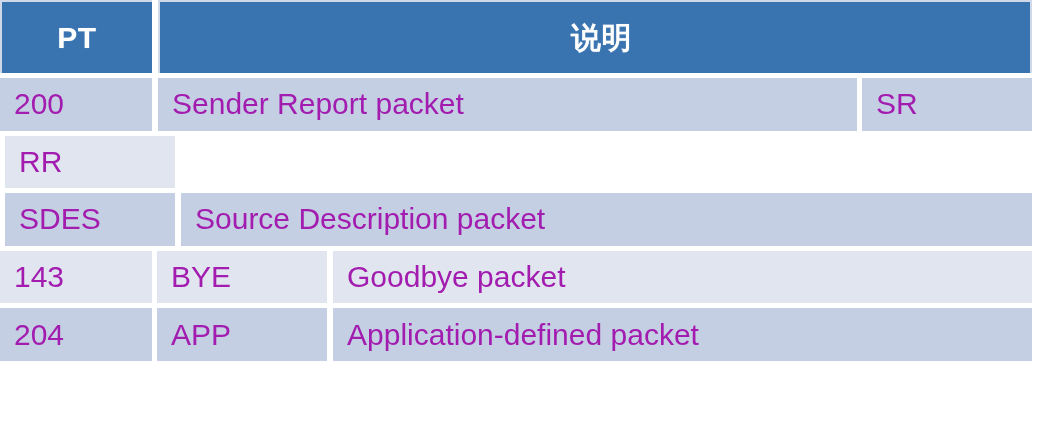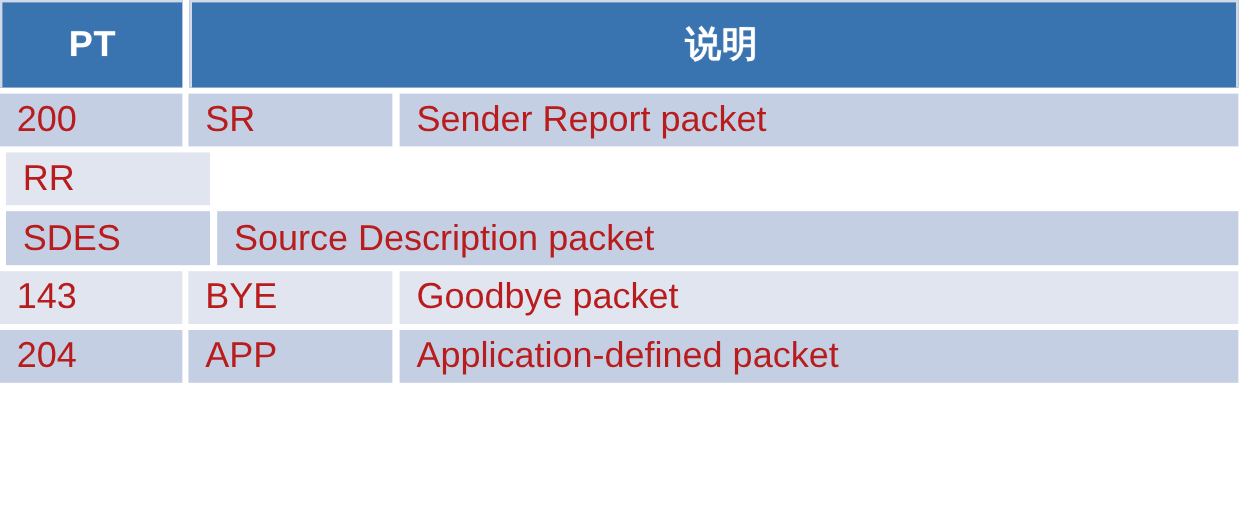--- a/index.html
+++ b/index.html
@@ -13,21 +13,21 @@
     height: 423px;
     overflow: hidden;
     font-family: "Liberation Sans", "DejaVu Sans", sans-serif;
   }
 
   .table-root {
     position: absolute;
     left: 0px;
     top: 0px;
     width: 1032px;
-    height: 319px;
+    height: 361px;
     box-sizing: border-box;
     display: flex;
     flex-direction: column;
   }
 
   
   .thead {
     display: flex;
     height: 73px;
     flex: 0 0 73px;
@@ -61,21 +61,21 @@
     display: flex;
     flex: 1 1 0;
     min-height: 0;
     margin-top: 5px;
   }
   .td {
     box-sizing: border-box;
     display: flex;
     align-items: center;
     font-size: 30px;
-    color: #b91c1c;
+    color: #a21caf;
     padding-left: 14px;
     overflow: hidden;
     white-space: nowrap;
   }
   .tr.odd .td  { background: #c5cfe3; }
   .tr.even .td { background: #e1e5ef; }
 
   
   .col-pt   { flex: 0 0 152px; }
   .col-abbr { flex: 0 0 170px; margin-left: 5px; }
@@ -92,22 +92,22 @@
 
   <div class="thead">
     <div class="th col-pt">PT</div>
     <div class="th col-desc">说明</div>
   </div>
 
   <div class="tbody">
 
     <div class="tr odd">
       <div class="td col-pt">200</div>
+      <div class="td col-desc">Sender Report packet</div>
       <div class="td col-abbr">SR</div>
-      <div class="td col-desc">Sender Report packet</div>
     </div>
 
     <div class="tr even">
       <div class="td col-abbr">RR</div>
     </div>
 
     <div class="tr odd">
       <div class="td col-abbr">SDES</div>
       <div class="td col-desc">Source Description packet</div>
     </div>

